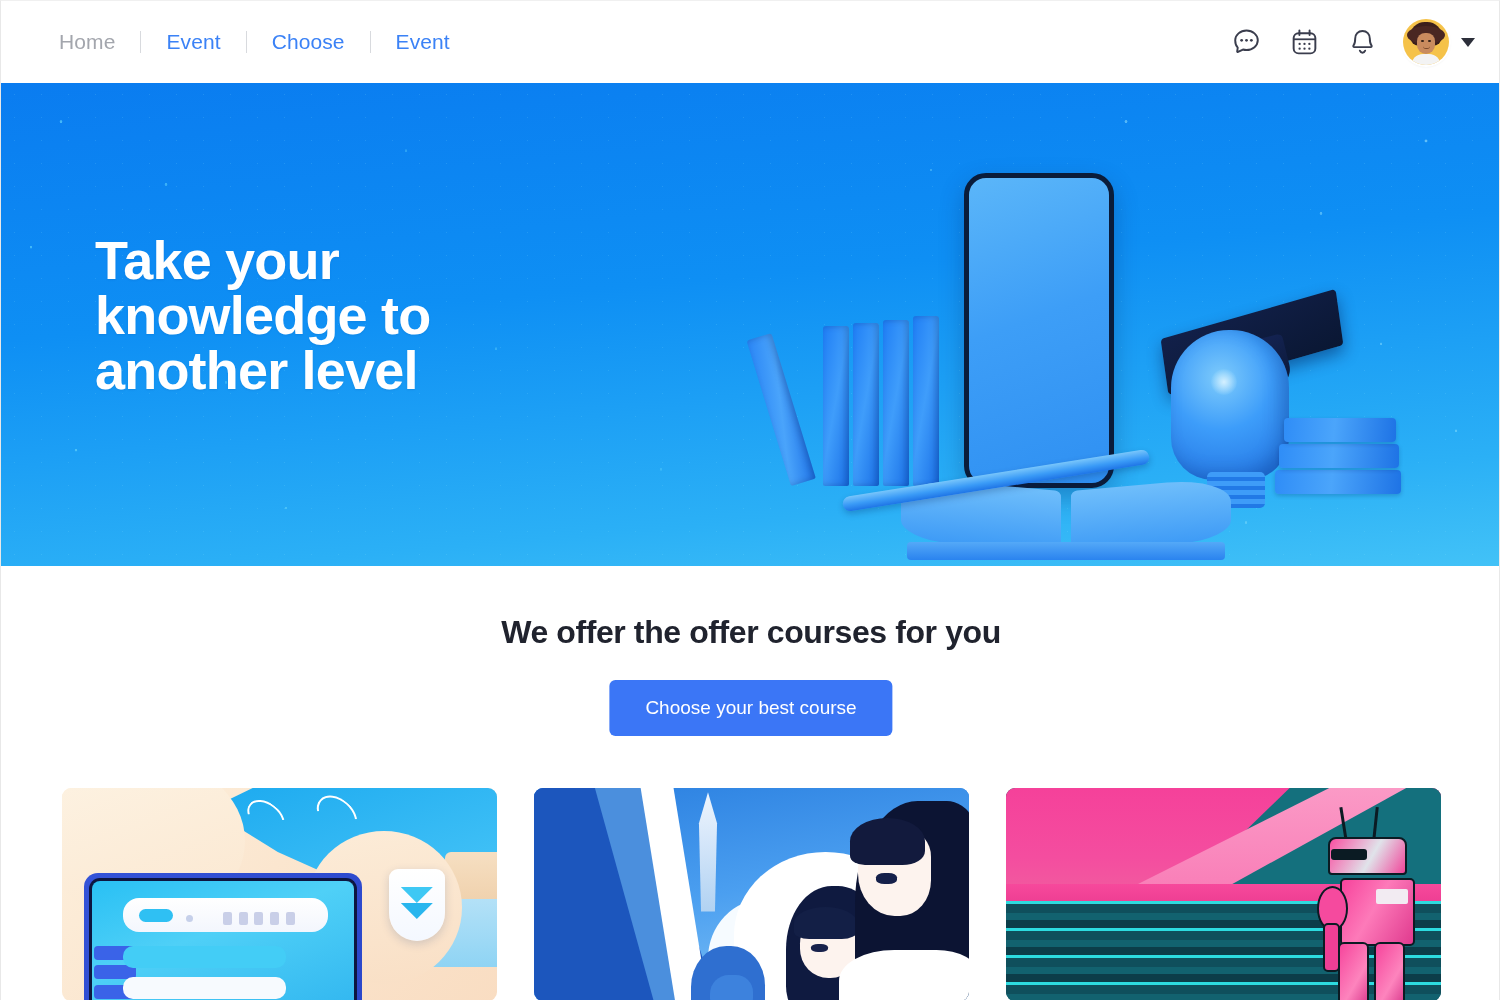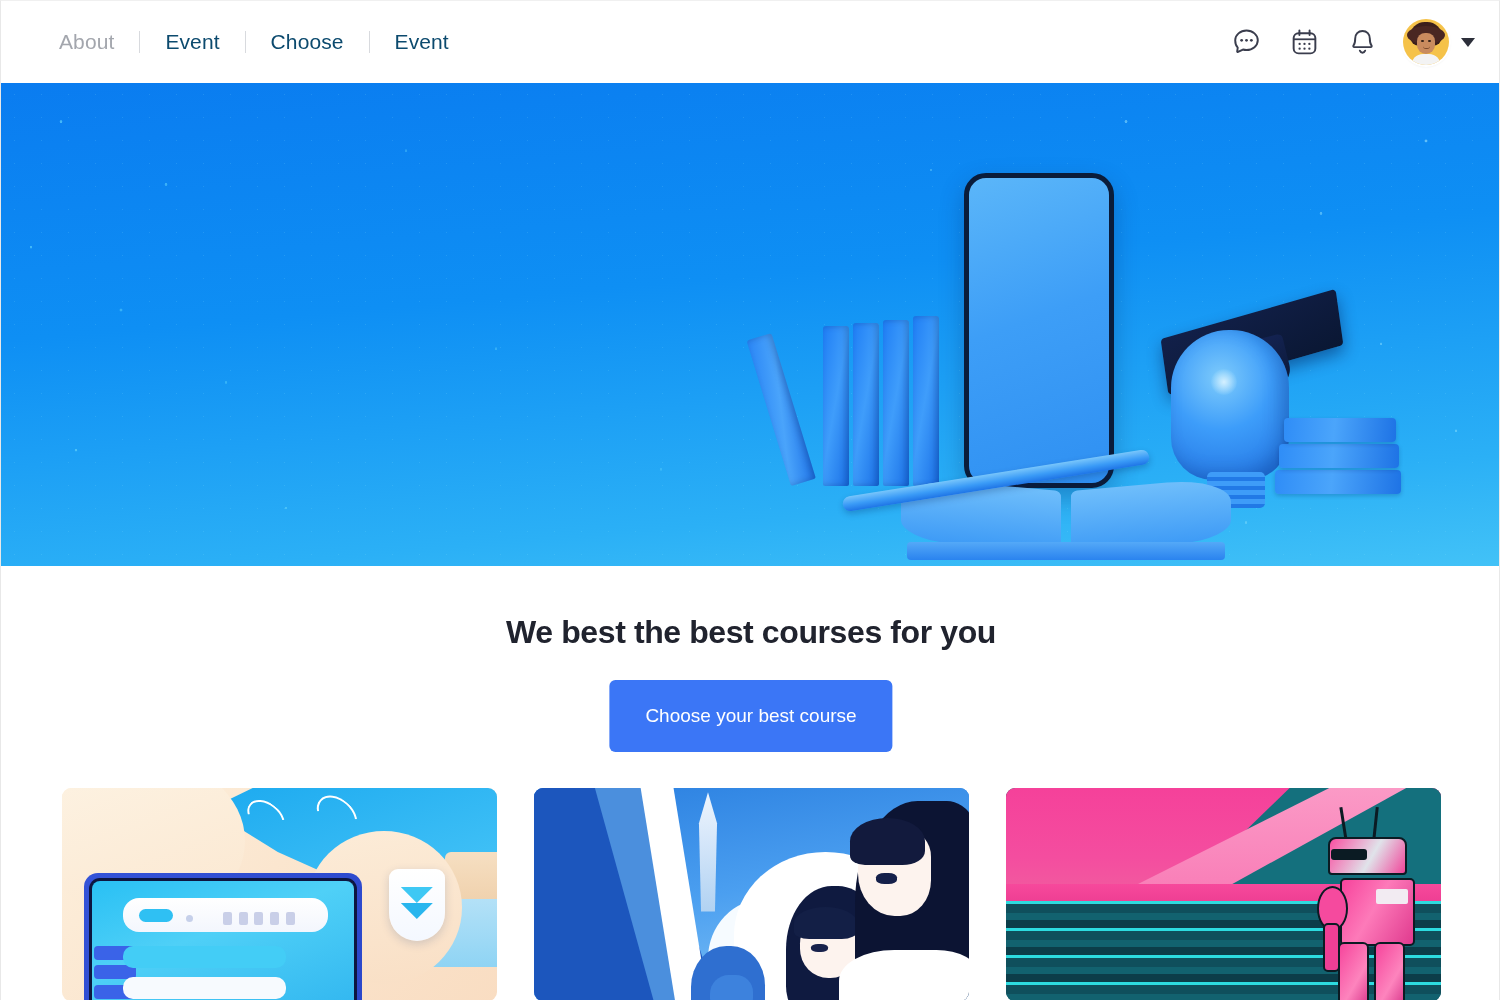--- a/index.html
+++ b/index.html
@@ -23,21 +23,21 @@
   .header {
     position:absolute; top:0; left:0;
     width:1500px; height:82px;
     background:#ffffff;
     display:flex; align-items:center;
     justify-content:space-between;
     padding:0 26px 0 58px;
   }
   .nav { display:flex; align-items:center; }
   .nav-link {
-    font-size:21px; color:#0c4a6e; letter-spacing:.1px;
+    font-size:21px; color:#3b82f6; letter-spacing:.1px;
     cursor:pointer; white-space:nowrap;
   }
   .nav-link.muted { color:#a3a6ad; }
   .nav-divider {
     width:1px; height:22px; background:#d8dade;
     margin:0 25px;
   }
   .header-right { display:flex; align-items:center; gap:24px; }
   .icon-btn {
     width:34px; height:34px;
@@ -224,21 +224,21 @@
     position:absolute; top:48px; left:0; width:100%;
     text-align:center;
     font-size:32px; font-weight:bold; color:#20232e;
     letter-spacing:-0.4px;
   }
   .cta-button {
     position:absolute; top:114px; left:50%;
     transform:translateX(-50%);
     background:#3b76f6; color:#ffffff;
     font-size:19px; border:none; border-radius:6px;
-    padding:25px 36px; cursor:pointer; white-space:nowrap;
+    padding:17px 36px; cursor:pointer; white-space:nowrap;
   }
   .cards {
     position:absolute; top:222px; left:61px;
     width:1384px; height:213px;
     display:flex; gap:37px;
   }
   .card {
     width:435px; height:213px;
     border-radius:9px; overflow:hidden; position:relative;
     cursor:pointer; background:#eaeaea;
@@ -450,21 +450,21 @@
   .c3-leg.l{left:18%;} .c3-leg.r{left:52%;}
 </style>
 </head>
 <body>
 
 <div class="viewport">
 
   <div class="header">
 
     <nav class="nav">
-      <span class="nav-link muted">About</span>
+      <span class="nav-link muted">Home</span>
       <span class="nav-divider"></span>
       <span class="nav-link">Event</span>
       <span class="nav-divider"></span>
       <span class="nav-link">Choose</span>
       <span class="nav-divider"></span>
       <span class="nav-link">Event</span>
     </nav>
 
     <div class="header-right">
 
@@ -511,20 +511,25 @@
         <div class="chevron"></div>
       </div>
 
     </div>
   </div>
 
   <section class="hero">
     <div class="hero-speckle"></div>
     <div class="hero-speckle2"></div>
 
+    <h1 class="hero-title">
+      <span>Take your</span>
+      <span>knowledge to</span>
+      <span>another level</span>
+    </h1>
 
     <div class="illus">
       <div class="il-books-left">
         <span class="bk b0"></span>
           <span class="bk b1"></span>
           <span class="bk b2"></span>
         <span class="bk b3"></span>
           <span class="bk b4"></span>
       </div>
       <div class="il-phone"></div>
@@ -541,21 +546,21 @@
         <span class="ob-page l"></span>
           <span class="ob-page r"></span>
           <span class="ob-base"></span>
       </div>
       <div class="il-pencil"></div>
     </div>
   </section>
 
   <section class="section">
 
-    <h2 class="section-title">We best the best courses for you</h2>
+    <h2 class="section-title">We offer the offer courses for you</h2>
 
     <button class="cta-button">Choose your best course</button>
 
     <div class="cards">
 
       <div class="card c1">
         <span class="c1-sky"></span>
         <span class="c1-cloudA"></span>
         <span class="c1-hill"></span>
         <span class="c1-hill2"></span>

